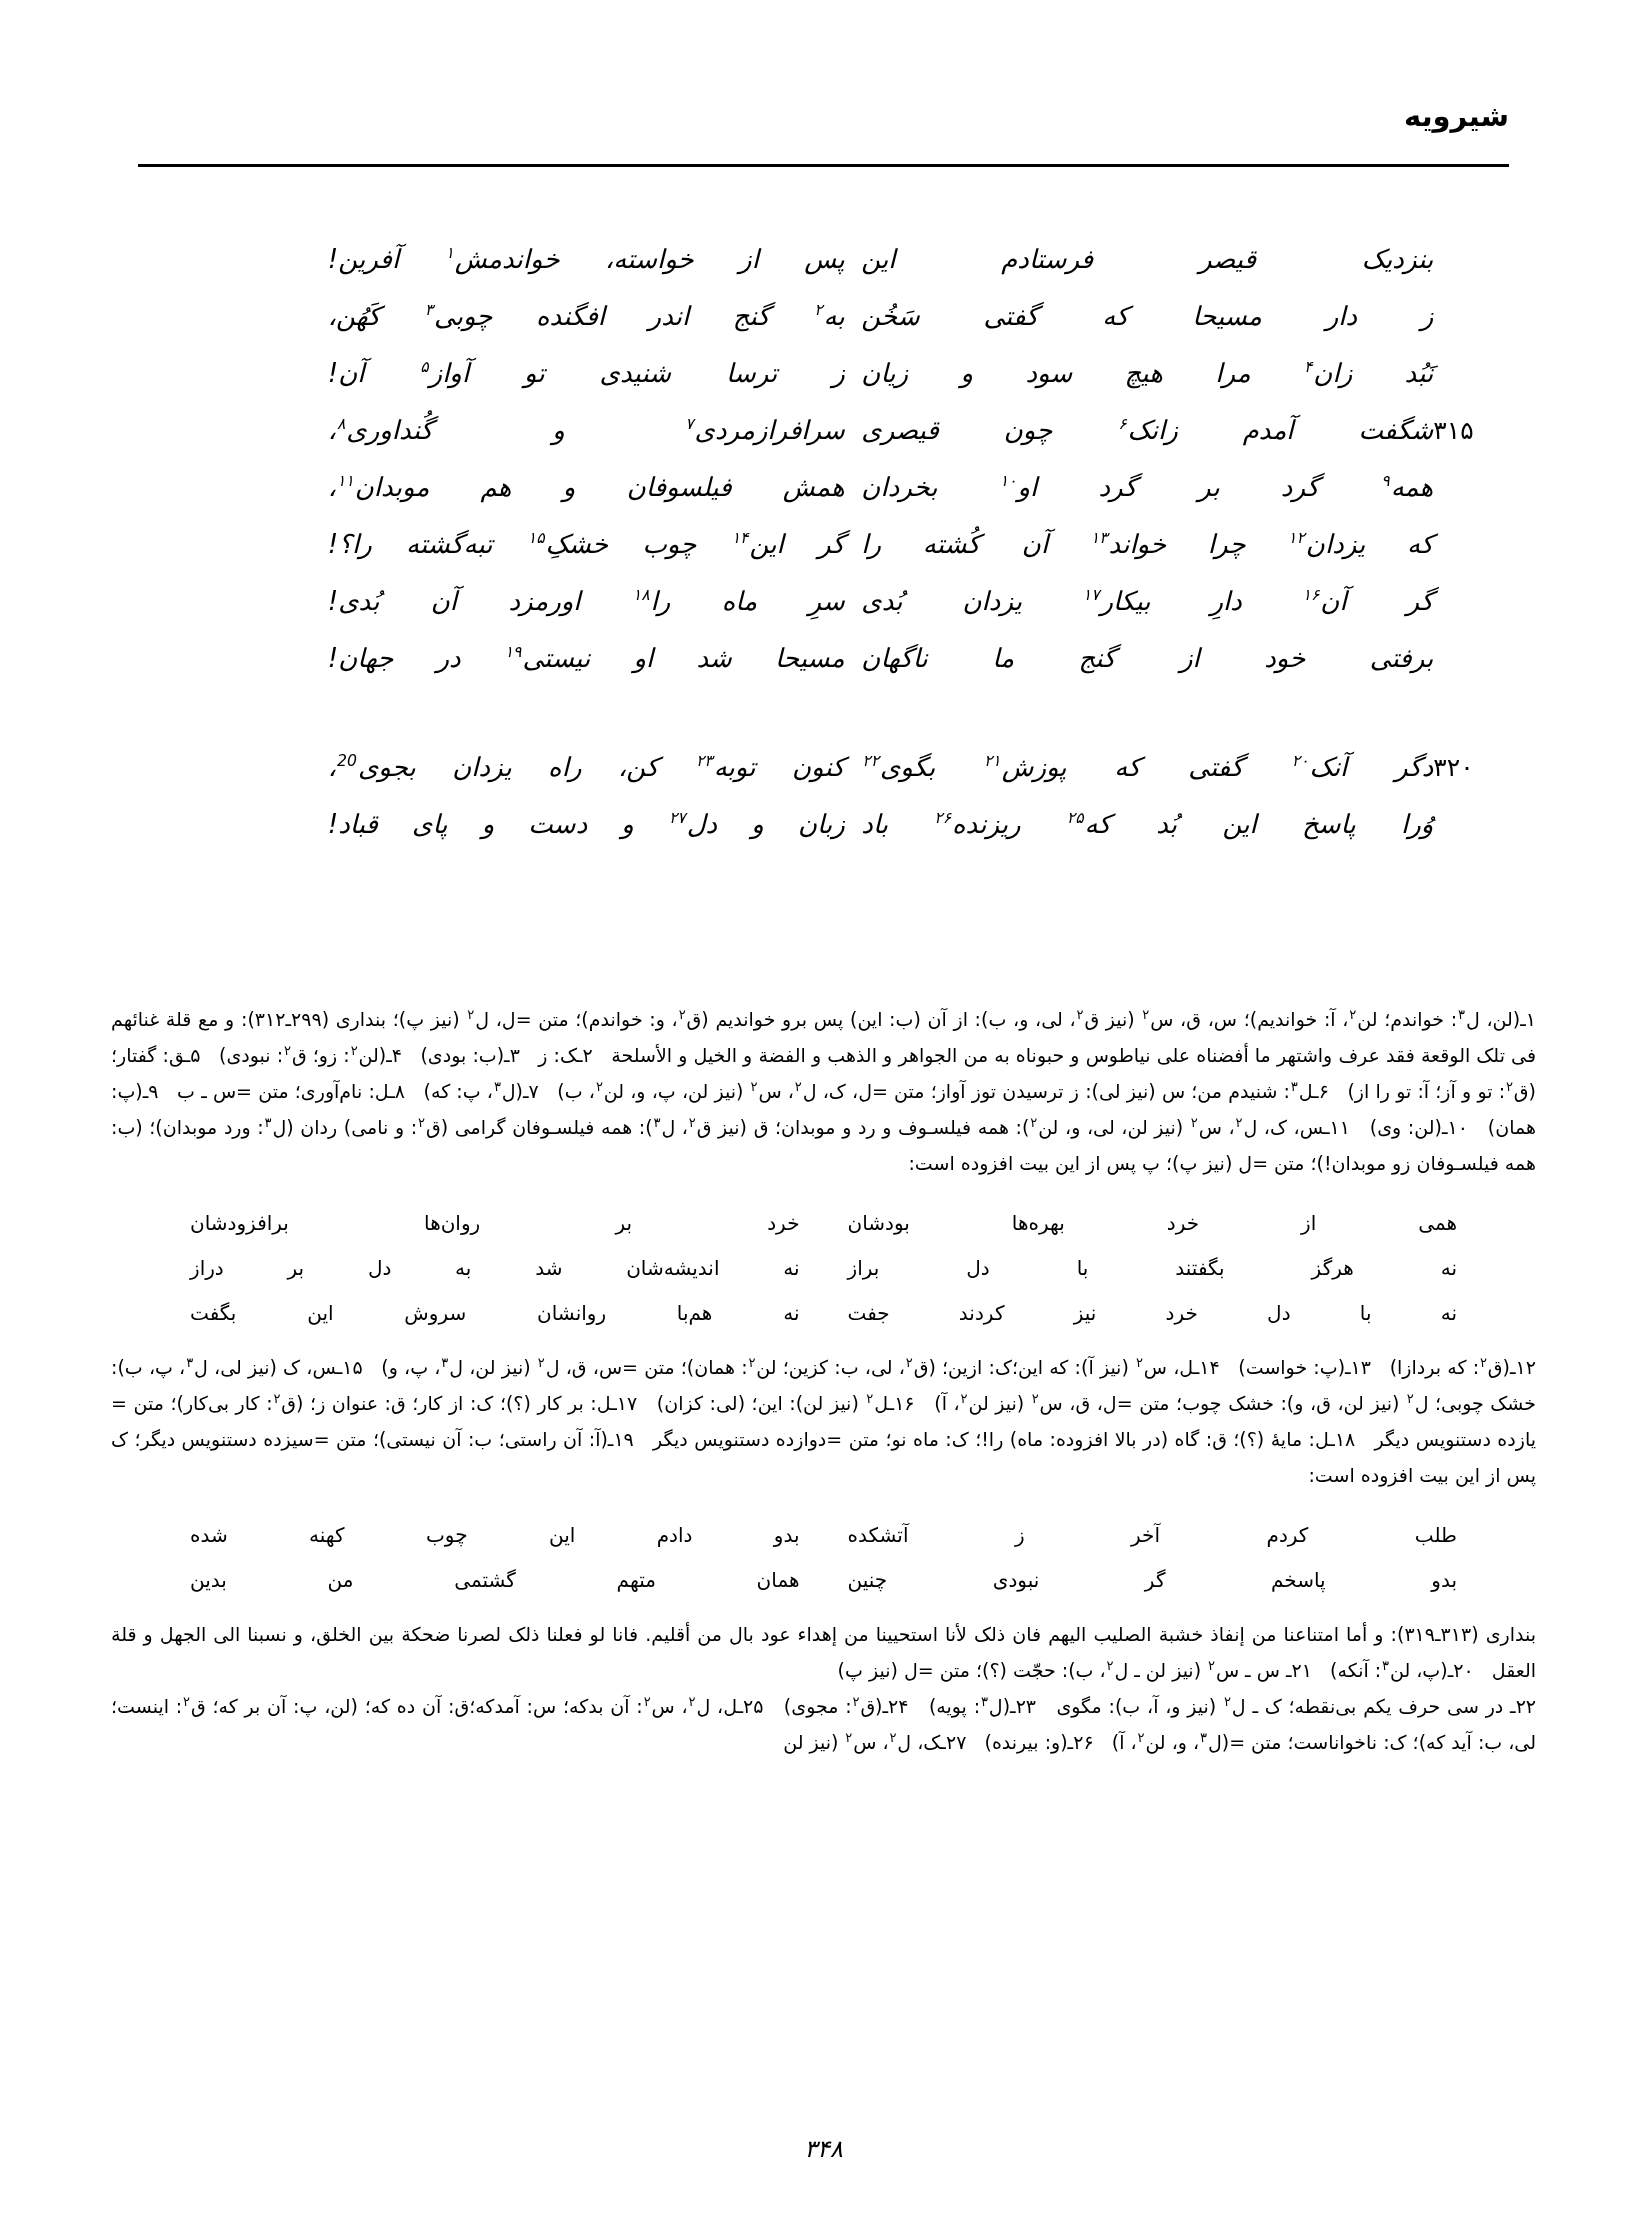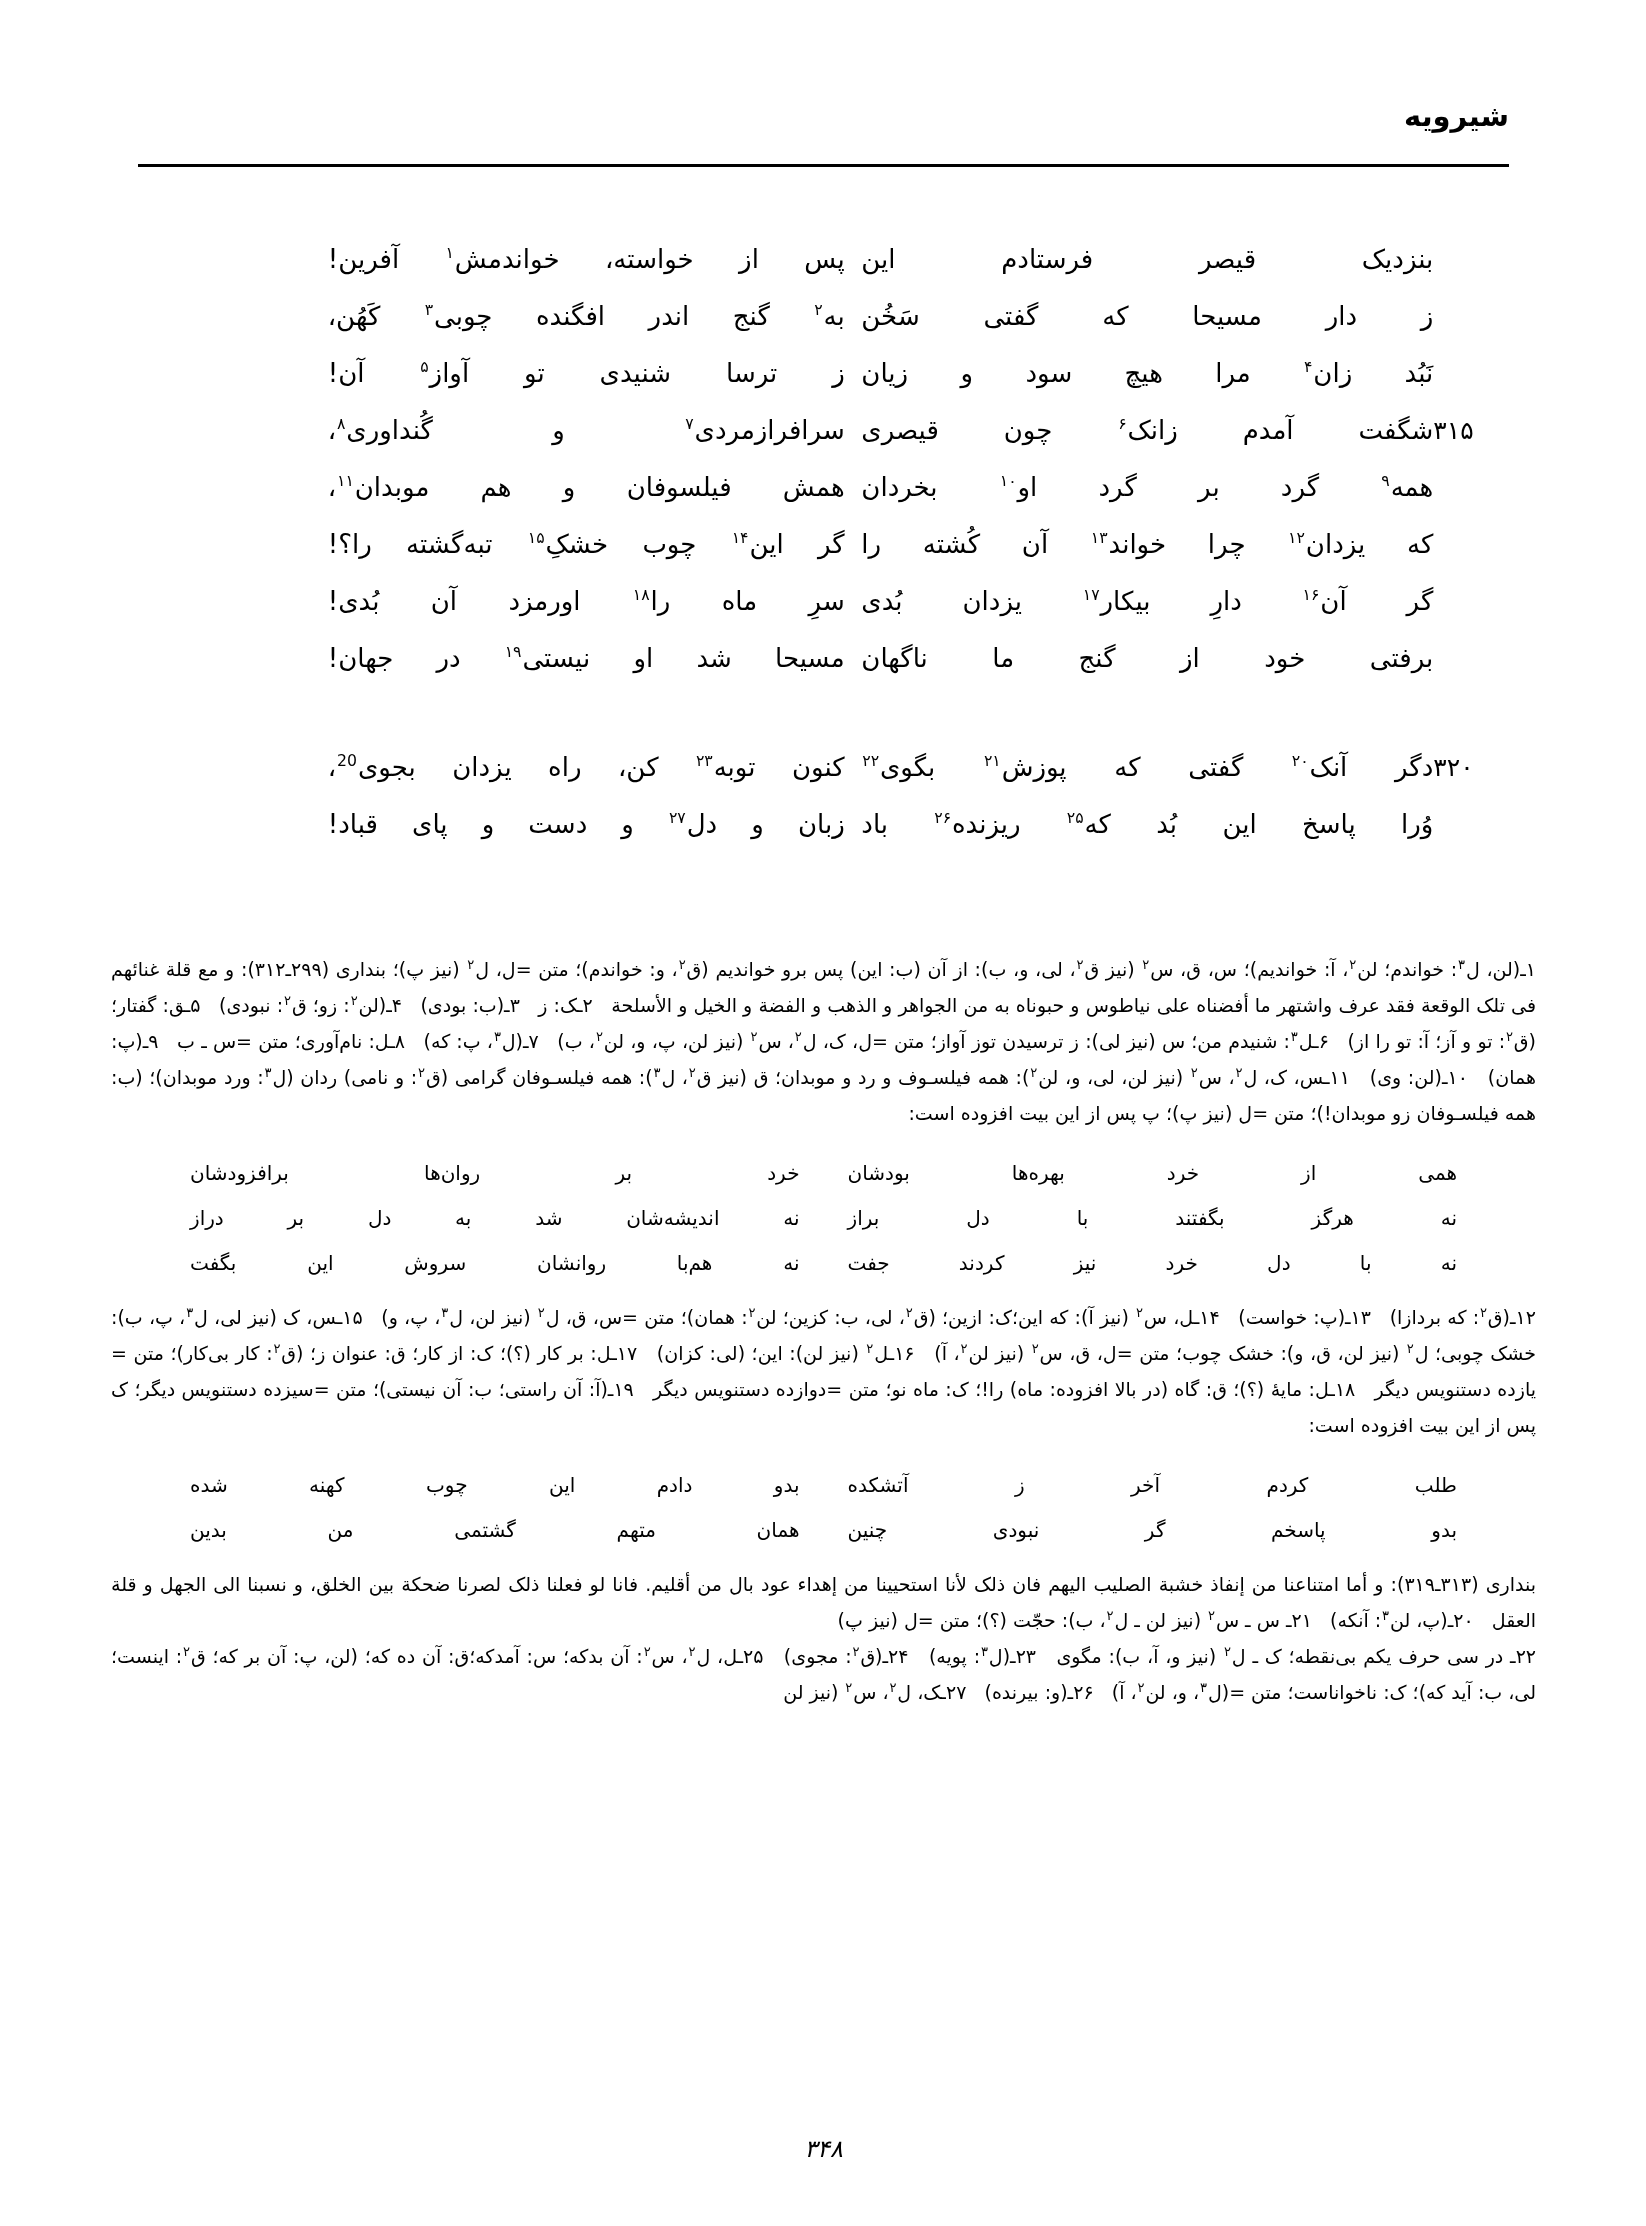--- a/index.html
+++ b/index.html
@@ -61,35 +61,36 @@
     white-space:nowrap;
   }
   .hemistich{
     flex:0 0 572px;
     font-size:26px;
     line-height:57px;
     white-space:nowrap;
     text-align:justify;
     text-align-last:justify;
     direction:rtl;
+    font-style:italic;
   }
   .hemistich.first{margin-left:16.6px;}
   .hemistich.second{flex:0 0 517px;}
 
   sup{
     font-size:15.7px;
     vertical-align:super;
     line-height:0;
     padding:0 0.9px;
   }
 
   
   .apparatus{
     position:absolute;
-    top:951px;
+    top:1001px;
     left:111px;right:111px;
     font-size:19px;
     line-height:36px;
     text-align:justify;
     text-align-last:right;
   }
   .app-para{
     margin:0 0 0 0;
     text-align:justify;
     text-align-last:right;

